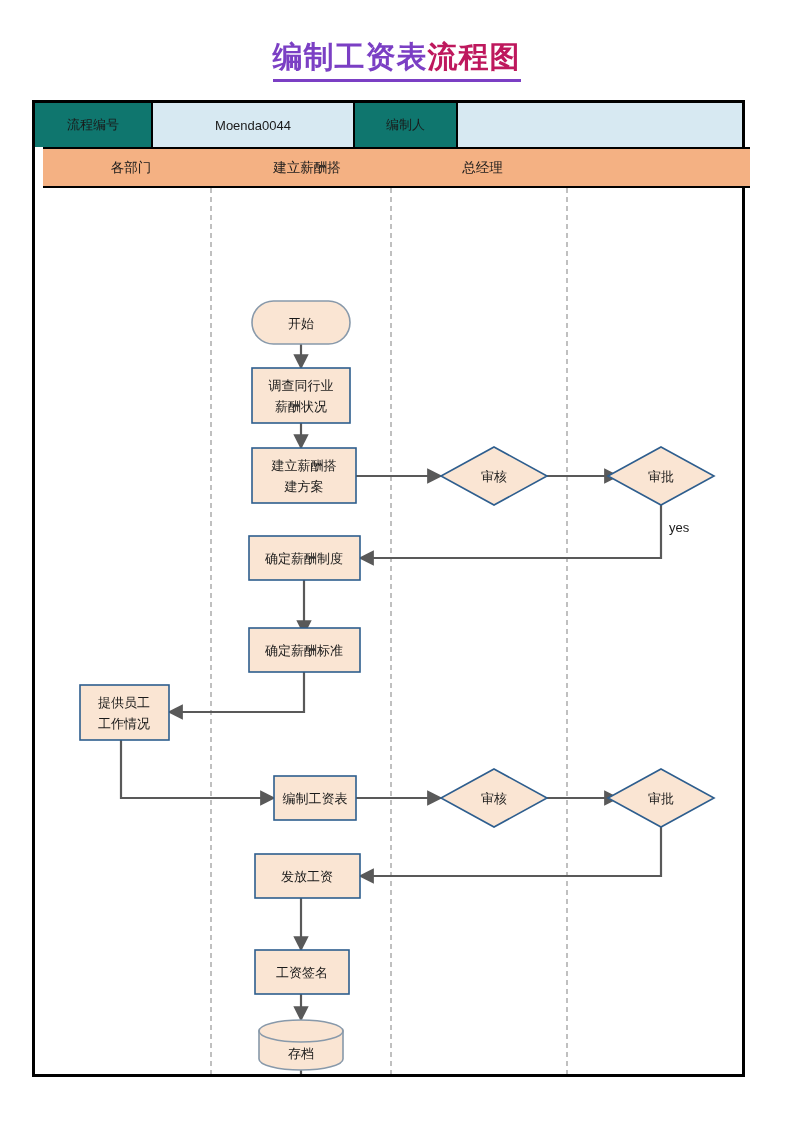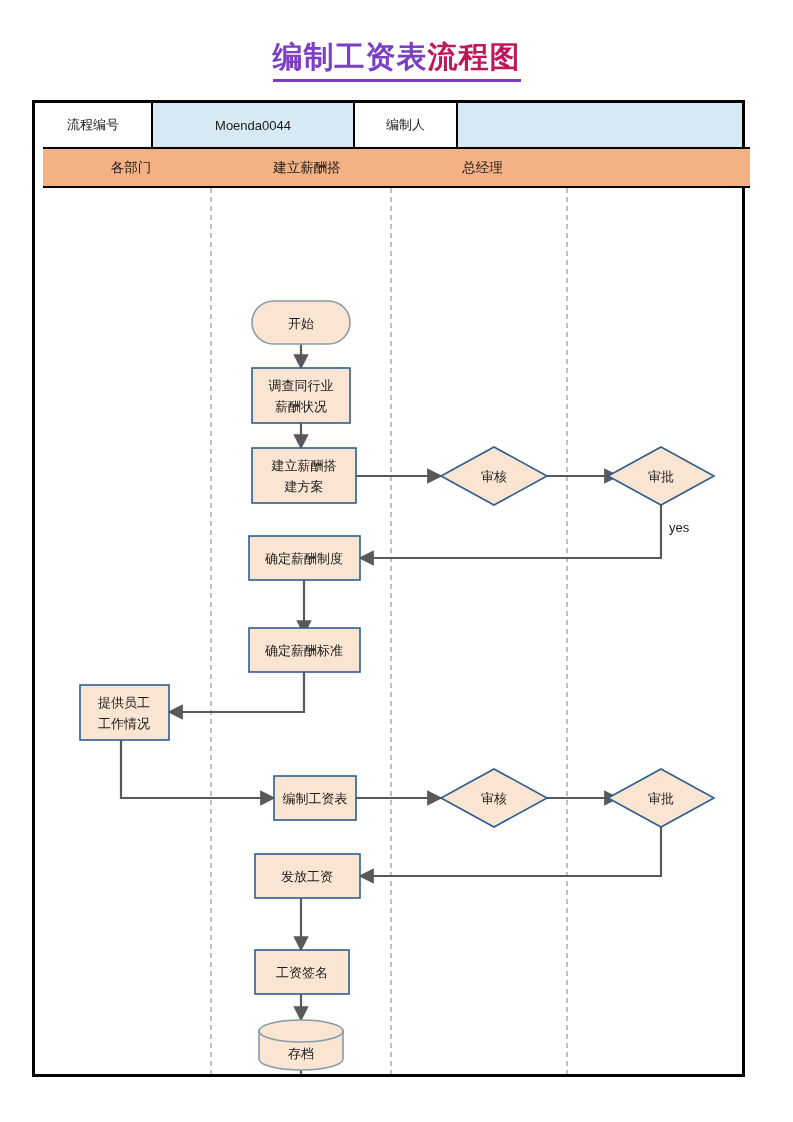--- a/index.html
+++ b/index.html
@@ -60,21 +60,21 @@
   .info-cell {
     display: flex;
     align-items: center;
     justify-content: center;
     font-size: 13px;
     color: #1a1a1a;
     box-sizing: border-box;
     height: 100%;
   }
   .info-label {
-    background: #ffffff;
+    background: #0f766e;
     border-right: 2px solid #000;
   }
   .info-value {
     background: #D7E9F2;
   }
   #cell-process-no { width: 118px; }
   #cell-process-no-value { width: 202px; border-right: 2px solid #000; }
   #cell-author { width: 103px; }
   #cell-author-value { width: 236px; }
 

